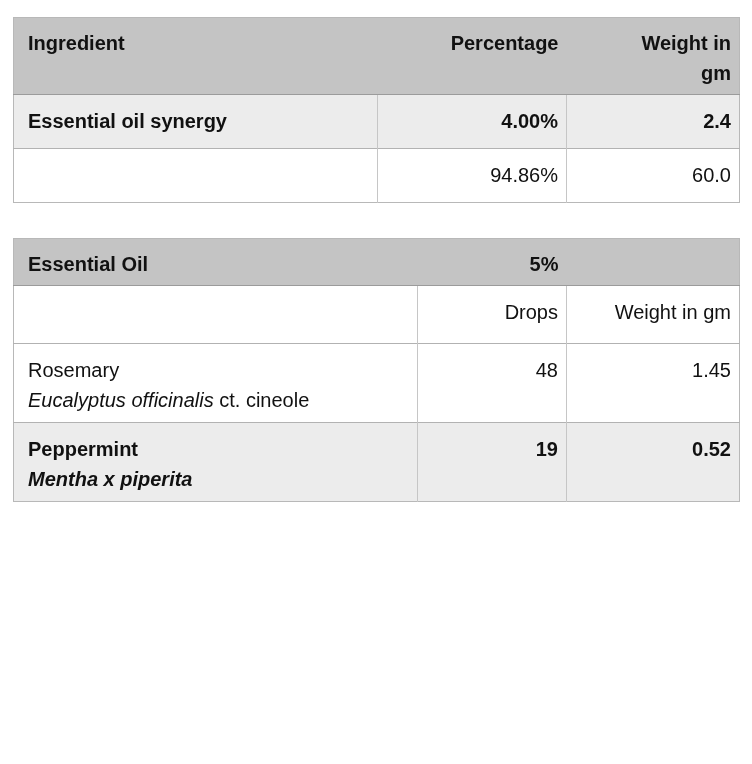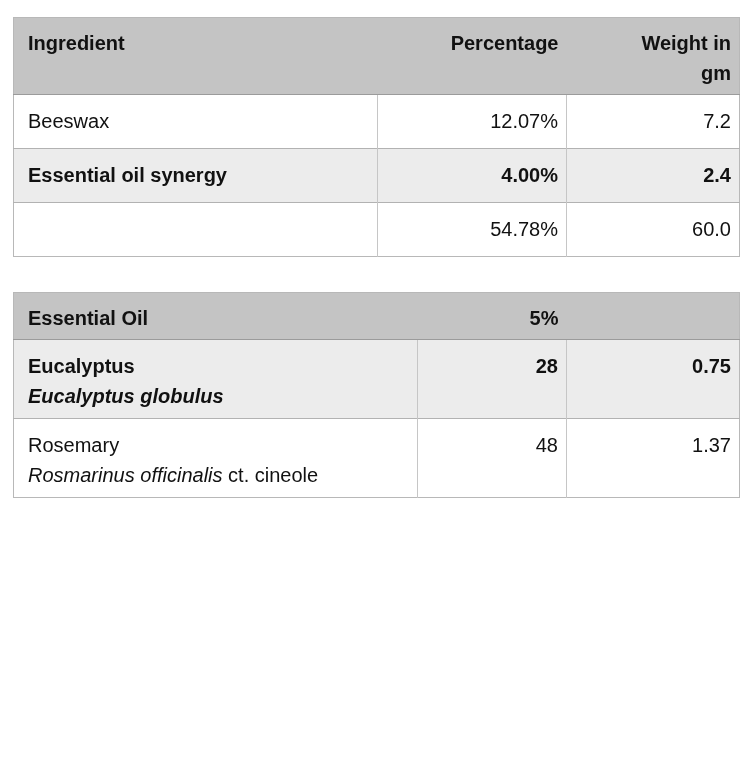--- a/index.html
+++ b/index.html
@@ -65,64 +65,64 @@
         <col class="c3">
       </colgroup>
     <thead>
       <tr class="hrow">
         <th class="al">Ingredient</th>
         <th class="ar">Percentage</th>
         <th class="ar"><span class="wrapnarrow">Weight in gm</span></th>
       </tr>
     </thead>
     <tbody>
-      <tr>
-        <td class="al">Beeswax</td>
-        <td class="ar">12.07%</td>
-        <td class="ar">7.2</td>
-      </tr>
       <tr class="striped">
         <td class="al">Essential oil synergy</td>
         <td class="ar">4.00%</td>
         <td class="ar">2.4</td>
       </tr>
       <tr>
         <td class="al"></td>
-        <td class="ar">54.78%</td>
+        <td class="ar">94.86%</td>
         <td class="ar">60.0</td>
       </tr>
     </tbody>
   </table>
 
   <table class="tbl t2">
     <colgroup>
         <col class="c1">
         <col class="c2">
         <col class="c3">
       </colgroup>
     <thead>
       <tr class="hrow">
         <th class="al">Essential Oil</th>
         <th class="ar">5%</th>
         <th></th>
       </tr>
     </thead>
     <tbody>
-      <tr class="tall striped">
-        <td class="al">
-          <div class="oil-line">Eucalyptus</div>
-          <div class="oil-line"><span class="it">Eucalyptus globulus</span><span></span></div>
-        </td>
-        <td class="ar">28</td>
-        <td class="ar">0.75</td>
+      <tr class="subrow">
+        <td class="al"></td>
+        <td class="ar">Drops</td>
+        <td class="ar">Weight in gm</td>
       </tr>
       <tr class="tall">
         <td class="al">
           <div class="oil-line">Rosemary</div>
-          <div class="oil-line"><span class="it">Rosmarinus officinalis</span><span> ct. cineole</span></div>
+          <div class="oil-line"><span class="it">Eucalyptus officinalis</span><span> ct. cineole</span></div>
         </td>
         <td class="ar">48</td>
-        <td class="ar">1.37</td>
+        <td class="ar">1.45</td>
+      </tr>
+      <tr class="tall striped">
+        <td class="al">
+          <div class="oil-line">Peppermint</div>
+          <div class="oil-line"><span class="it">Mentha x piperita</span><span></span></div>
+        </td>
+        <td class="ar">19</td>
+        <td class="ar">0.52</td>
       </tr>
     </tbody>
   </table>
 
 </div>
 
 </body></html>

